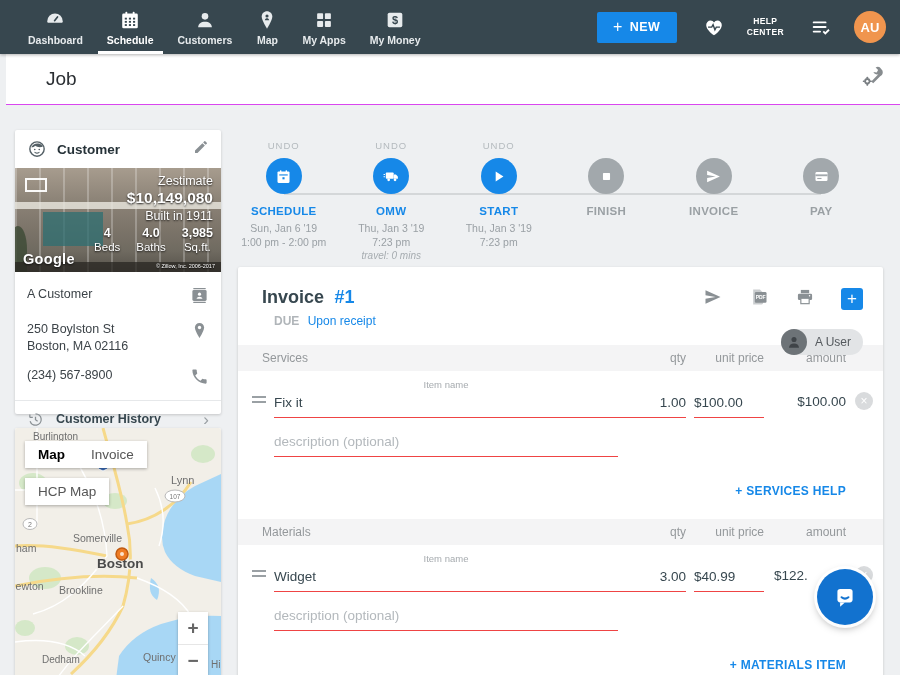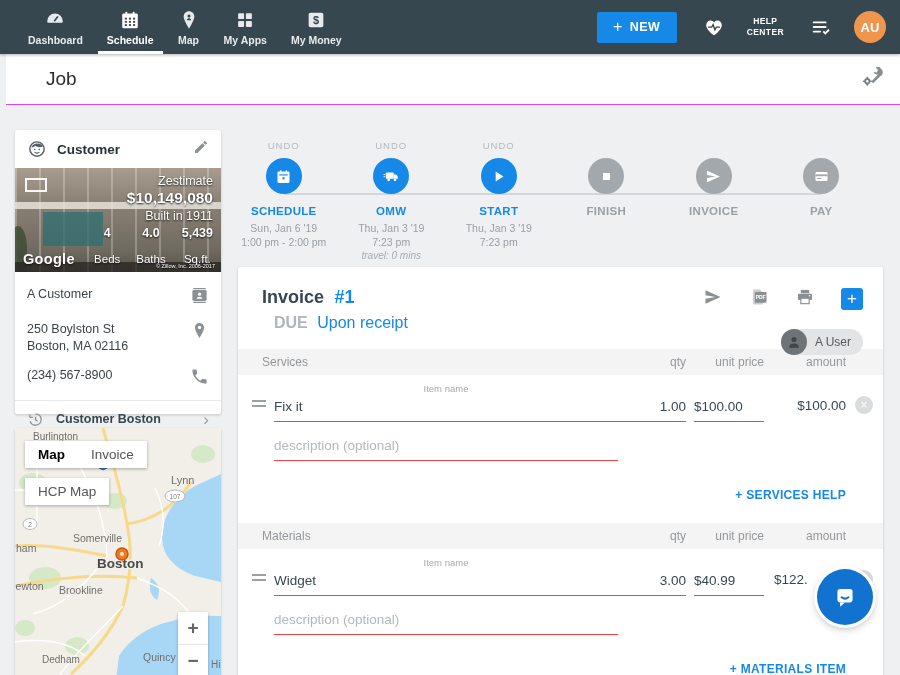--- a/index.html
+++ b/index.html
@@ -57,21 +57,21 @@
   .photo .shrub { position:absolute; left:-6px; bottom:0; width:18px; height:46px; background:#3c4a34; border-radius:50% 50% 0 0; opacity:.8; }
   .photo-flag { position:absolute; left:10px; top:10px; width:22px; height:14px; border:2px solid #fff; opacity:.95; }
   .z-overlay { position:absolute; top:6px; right:8px; text-align:right; color:#fff;
                text-shadow:0 1px 2px rgba(0,0,0,.85); }
   .z-label { font-size:12.5px; }
   .z-value { font-size:15.5px; font-weight:bold; margin-top:1px; }
   .z-built { font-size:12.5px; margin-top:2px; }
   .z-stats { display:flex; justify-content:flex-end; gap:16px; margin-top:3px; }
   .z-col { text-align:center; }
   .z-num { font-size:12.5px; font-weight:bold; }
-  .z-cap { font-size:11.5px; margin-top:13px; }
+  .z-cap { font-size:11.5px; margin-top:1px; }
   .g-logo { position:absolute; left:8px; bottom:5px; color:#fff; font-size:14.5px; font-weight:bold;
             letter-spacing:.3px; text-shadow:0 1px 2px rgba(0,0,0,.7); }
   .g-copy { position:absolute; right:6px; bottom:3px; color:#fff; font-size:5.5px; text-shadow:0 1px 1px rgba(0,0,0,.8); }
   .cc-rows { padding:8px 12px 0 12px; }
   .cc-row { display:flex; align-items:flex-start; padding:6px 0; }
   .cc-text { font-size:12.5px; color:#3c4348; line-height:1.35; }
   .cc-ric { margin-left:auto; cursor:pointer; }
   .cc-ric svg { width:19px; height:19px; fill:#8a9094; }
   .cc-divider { border-top:1px solid #e6e8ea; margin-top:4px; }
   .cc-history { display:flex; align-items:center; padding:10px 12px; cursor:pointer; }
@@ -109,21 +109,21 @@
   .tl-label.done { color:#1688e8; }
   .tl-label.pending { color:#9aa0a4; }
   .tl-sub { margin-top:4px; font-size:10.5px; color:#9aa0a5; line-height:1.35; text-align:center; }
   .tl-travel { font-style:italic; font-size:10px; color:#a6acb0; margin-top:1px; }
 
   
   .invoice-card { left:238px; top:267px; width:645px; height:420px; }
   .inv-head { position:relative; padding:20px 20px 0 24px; }
   .inv-title { font-size:18px; font-weight:bold; color:#37474f; display:inline; }
   .inv-num { font-size:18px; font-weight:bold; color:#1688e8; margin-left:6px; display:inline; }
-  .inv-due { margin-top:6px; font-size:16px;padding-left:12px; }
+  .inv-due { margin-top:6px; font-size:12px;padding-left:12px; }
   .due-label { color:#b0b5b9; font-weight:bold; margin-right:5px; }
   .due-value { color:#1688e8; cursor:pointer; }
   .inv-icons { position:absolute; top:20px; right:20px; display:flex; align-items:center; gap:26px; }
   .inv-ic { cursor:pointer; }
   .inv-ic svg { width:20px; height:20px; fill:#8a9094; }
   .inv-add { width:22px; height:22px; background:#1688e8; border-radius:3px; color:#fff; font-size:17px;
              display:flex; align-items:center; justify-content:center; cursor:pointer; }
   .assignee { position:absolute; top:62px; right:20px; height:26px; background:#e2e4e6; border-radius:13px;
               display:flex; align-items:center; padding-right:12px; cursor:pointer; }
   .assignee .ava { width:26px; height:26px; border-radius:50%; background:#6d7377; display:flex;
@@ -207,20 +207,29 @@
                 <rect x="10.8" y="16.5" width="2.3" height="2"></rect>
                 <rect x="15.3" y="16.5" width="2.3" height="2"></rect>
               </g>
             </svg>
         </span>
         <span class="tlabel">Schedule</span>
       </div>
       <div class="tab">
         <span class="ticon">
           <svg viewBox="0 0 24 24">
+              <circle cx="12" cy="8" r="3.6"></circle>
+              <path d="M4.5 20c0-4 3.3-6.2 7.5-6.2s7.5 2.2 7.5 6.2z"></path>
+            </svg>
+        </span>
+        <span class="tlabel">Customers</span>
+      </div>
+      <div class="tab">
+        <span class="ticon">
+          <svg viewBox="0 0 24 24">
               <path d="M12 2.5c-3.2 0-5.8 2.5-5.8 5.7 0 4.3 5.8 13.3 5.8 13.3s5.8-9 5.8-13.3C17.8 5 15.2 2.5 12 2.5z"></path>
               <circle cx="12" cy="7.6" r="1.7" fill="#37474f"></circle>
               <path d="M9.6 12.3c.4-1.4 1.3-2.1 2.4-2.1s2 .7 2.4 2.1z" fill="#37474f"></path>
             </svg>
         </span>
         <span class="tlabel">Map</span>
       </div>
       <div class="tab">
         <span class="ticon">
           <svg viewBox="0 0 24 24">
@@ -317,21 +326,21 @@
         <div class="z-stats">
           <div class="z-col">
               <div class="z-num">4</div>
               <div class="z-cap">Beds</div>
             </div>
           <div class="z-col">
               <div class="z-num">4.0</div>
               <div class="z-cap">Baths</div>
             </div>
           <div class="z-col">
-              <div class="z-num">5,439</div>
+              <div class="z-num">3,985</div>
               <div class="z-cap">Sq.ft.</div>
             </div>
         </div>
       </div>
       <div class="g-logo">Google</div>
       <div class="g-copy">© Zillow, Inc. 2006-2017</div>
     </div>
     <div class="cc-rows">
       <div class="cc-row">
         <span class="cc-text">A Customer</span>
@@ -363,21 +372,21 @@
         </span>
       </div>
     </div>
     <div class="cc-divider"></div>
     <div class="cc-history">
       <svg class="hico" viewBox="0 0 24 24">
           <path d="M12 4a8 8 0 1 1-7.6 10.4" fill="none"></path>
           <path d="M4 9V4.8M4 9h4.2" fill="none"></path>
           <path d="M12 8v4.4l3 2" fill="none"></path>
         </svg>
-      <span class="cc-hlabel">Customer Boston</span>
+      <span class="cc-hlabel">Customer History</span>
       <span class="cc-chev">›</span>
     </div>
   </div>
 
   <div class="card map-card">
     <svg class="mapsvg" viewBox="0 0 206 259" width="206" height="259">
       <rect width="206" height="259" fill="#f2efe8"></rect>
       <g fill="#d5e8c8">
         <ellipse cx="18" cy="55" rx="14" ry="10"></ellipse>
           <ellipse cx="100" cy="73" rx="12" ry="8"></ellipse>

